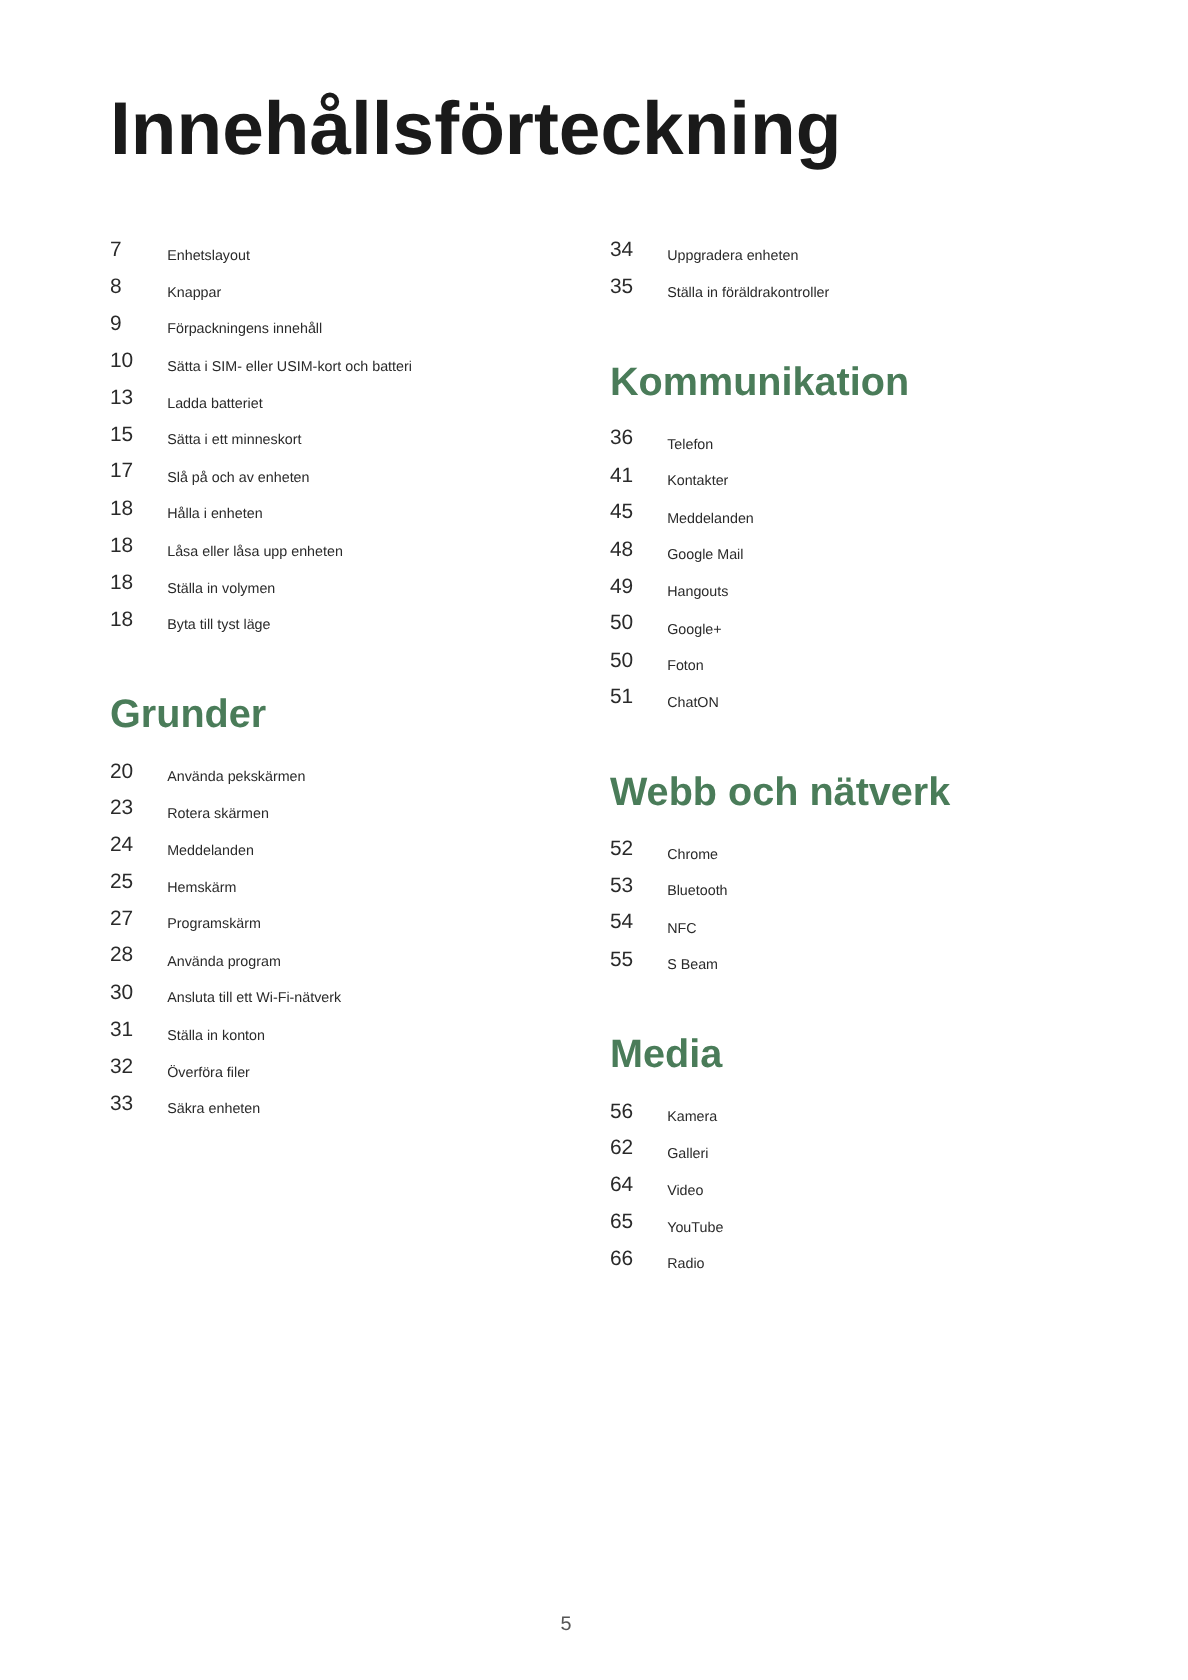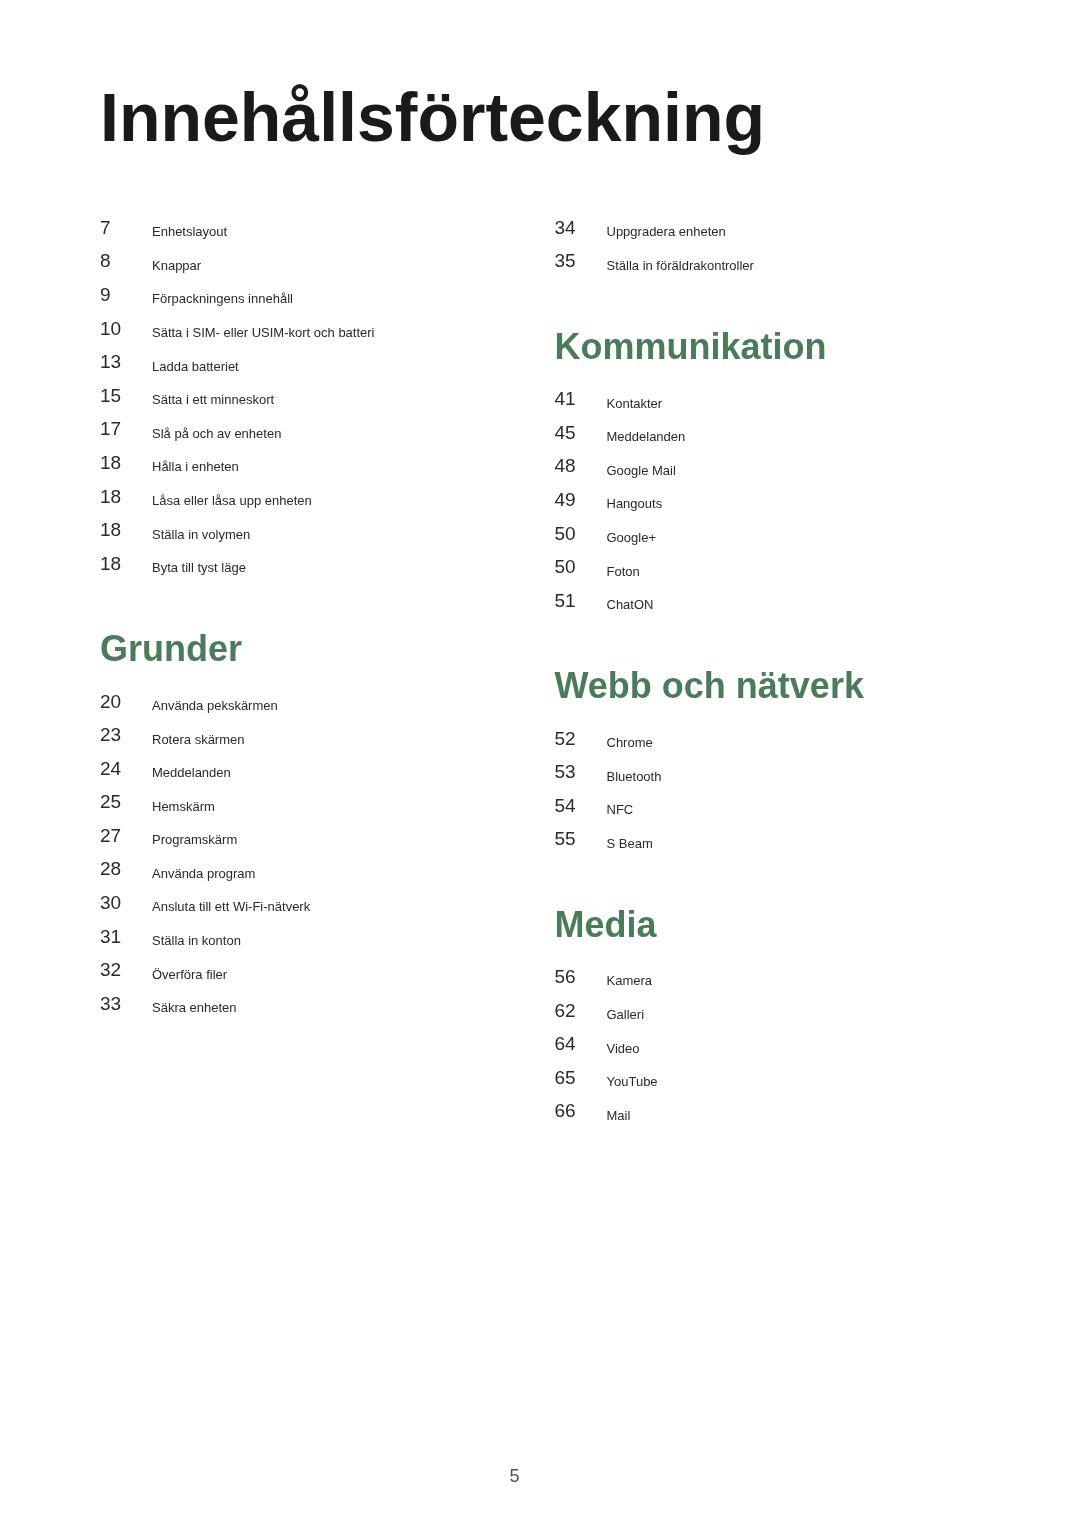--- a/index.html
+++ b/index.html
@@ -206,20 +206,24 @@
             <li class="toc-item">
               <span class="toc-num">35</span>
               <span class="toc-text">Ställa in föräldrakontroller</span>
             </li>
           </ul>
         </div>
         <div class="section">
           <h2 class="section-title">Kommunikation</h2>
           <ul class="toc-list">
             <li class="toc-item">
+              <span class="toc-num">36</span>
+              <span class="toc-text">Telefon</span>
+            </li>
+            <li class="toc-item">
               <span class="toc-num">41</span>
               <span class="toc-text">Kontakter</span>
             </li>
             <li class="toc-item">
               <span class="toc-num">45</span>
               <span class="toc-text">Meddelanden</span>
             </li>
             <li class="toc-item">
               <span class="toc-num">48</span>
               <span class="toc-text">Google Mail</span>
@@ -277,21 +281,21 @@
             <li class="toc-item">
               <span class="toc-num">64</span>
               <span class="toc-text">Video</span>
             </li>
             <li class="toc-item">
               <span class="toc-num">65</span>
               <span class="toc-text">YouTube</span>
             </li>
             <li class="toc-item">
               <span class="toc-num">66</span>
-              <span class="toc-text">Mail</span>
+              <span class="toc-text">Radio</span>
             </li>
           </ul>
         </div>
       </div>
   </div>
 
   <div class="page-number">5</div>
 </div>
 
 </body></html>

